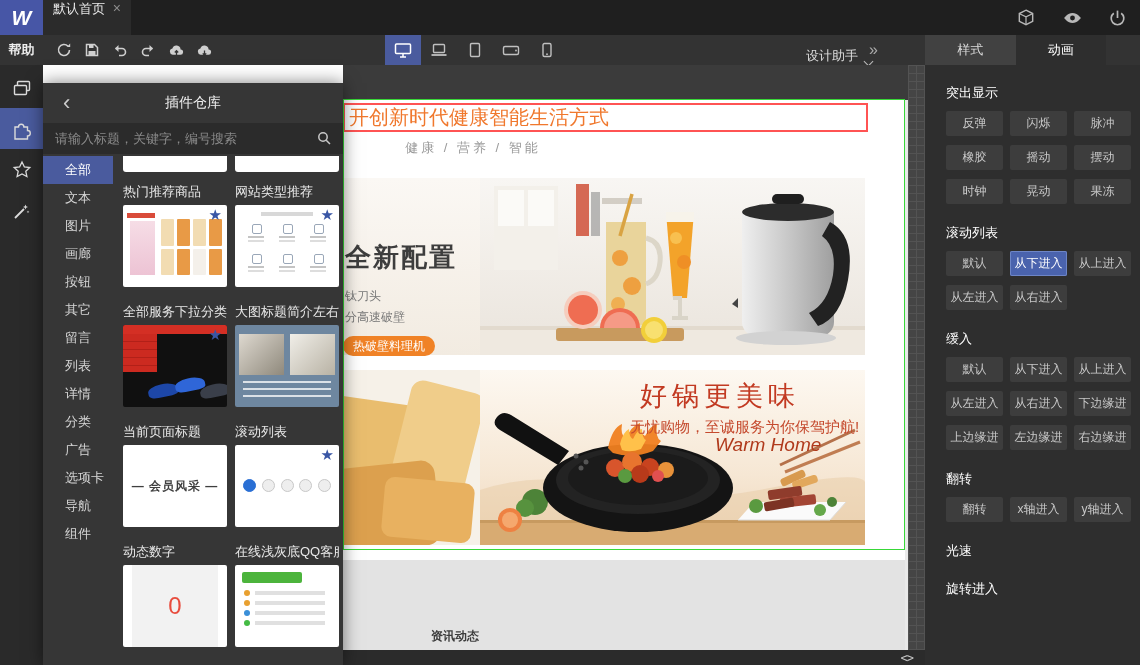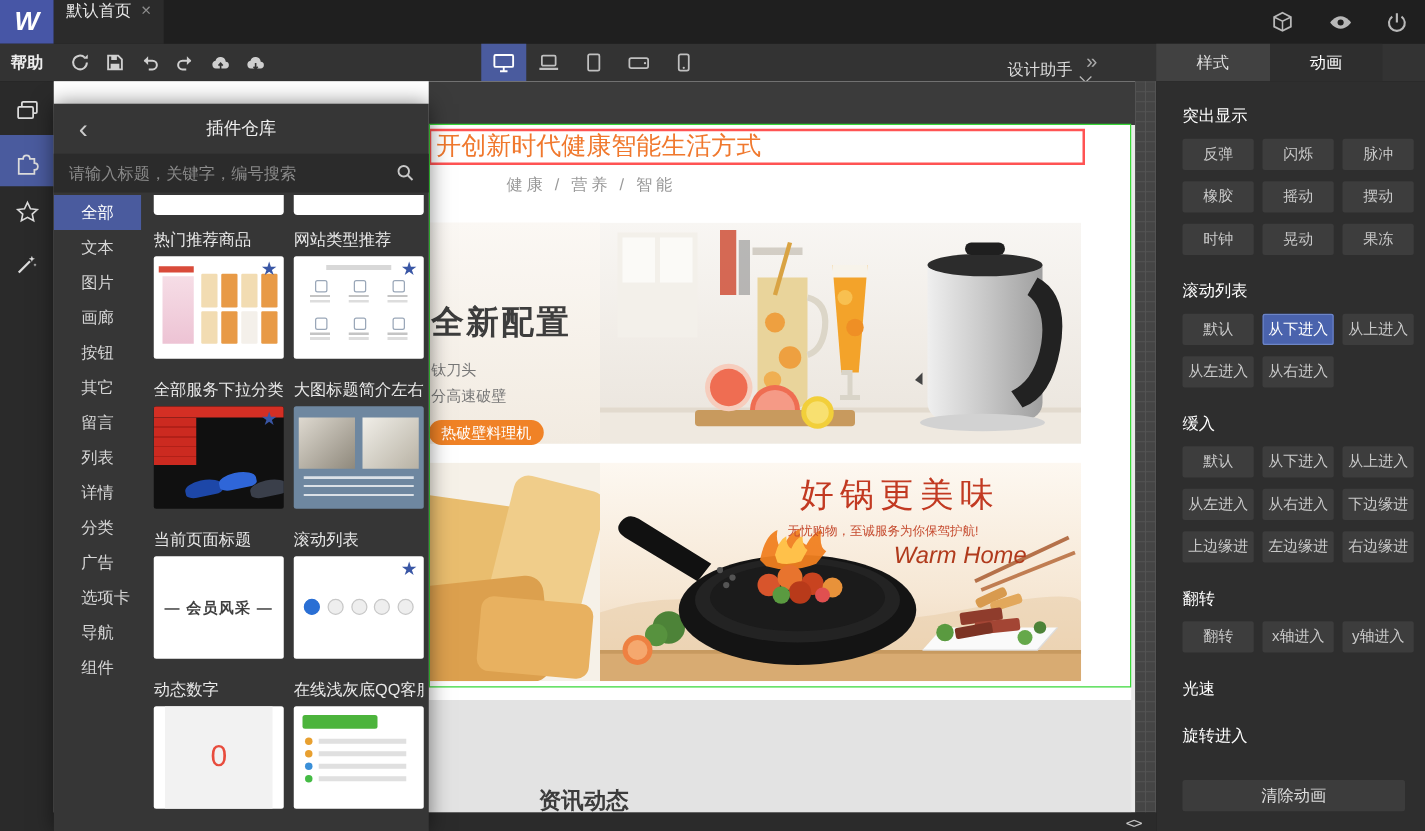--- a/index.html
+++ b/index.html
@@ -64,24 +64,24 @@
   .b1-btn{position:absolute;left:0;top:158px;background:#f08226;color:#fff;font-size:12px;height:20px;
     line-height:20px;padding:0 10px;border-radius:10px;white-space:nowrap}
   .b1-photo{flex:1;position:relative;overflow:hidden}
   .b1-photo svg{width:100%;height:100%}
   .toast{position:absolute;left:300px;top:305px;width:137px;height:175px;overflow:hidden;z-index:1}
   .toast svg{width:100%;height:100%}
   .banner2{position:absolute;left:437px;top:305px;width:385px;height:175px;z-index:1;overflow:hidden}
   .banner2 svg{position:absolute;left:0;top:0;width:100%;height:100%}
   .b2-title{position:absolute;left:160px;top:8px;font-family:"Liberation Serif","DejaVu Serif",serif;
     font-size:27px;color:#c23a22;letter-spacing:5px;white-space:nowrap}
-  .b2-sub{position:absolute;left:150px;top:48px;font-size:10px;color:#c54a2e;white-space:nowrap}
+  .b2-sub{position:absolute;left:150px;top:48px;font-size:15px;color:#c54a2e;white-space:nowrap}
   .b2-script{position:absolute;left:235px;top:64px;font-family:Liberation Sans, sans-serif;
     font-style:italic;font-size:19px;color:#b03a1c;white-space:nowrap}
-  .news-title{position:absolute;left:388px;top:563px;font-size:18px;font-weight:bold;color:#3c3c3c;z-index:2}
+  .news-title{position:absolute;left:388px;top:563px;font-size:12px;font-weight:bold;color:#3c3c3c;z-index:2}
 
   .scroll-strip{position:absolute;left:908px;top:65px;width:17px;height:585px;background-color:#454545;
     background-image:linear-gradient(#535353 1px,transparent 1px),
                      linear-gradient(90deg,#535353 1px,transparent 1px);
     background-size:8px 8px}
   .bottom-bar{position:absolute;left:43px;top:650px;width:882px;height:15px;background:#2b2b2b;z-index:6}
   .code-icon{position:absolute;right:12px;top:0;height:15px;display:flex;align-items:center;color:#c8c8c8;
     font-size:12px;font-family:"DejaVu Sans Mono",monospace;letter-spacing:-1px}
 
   
@@ -621,14 +621,13 @@
           <div class="anim-btn">y轴进入</div>
         </div>
       </div>
       <div class="anim-section">
         <div class="anim-title">光速</div>
       </div>
       <div class="anim-section">
         <div class="anim-title">旋转进入</div>
       </div>
     </div>
-  <div class="clear-btn">清除动画</div>
 </div>
 
 </body></html>

